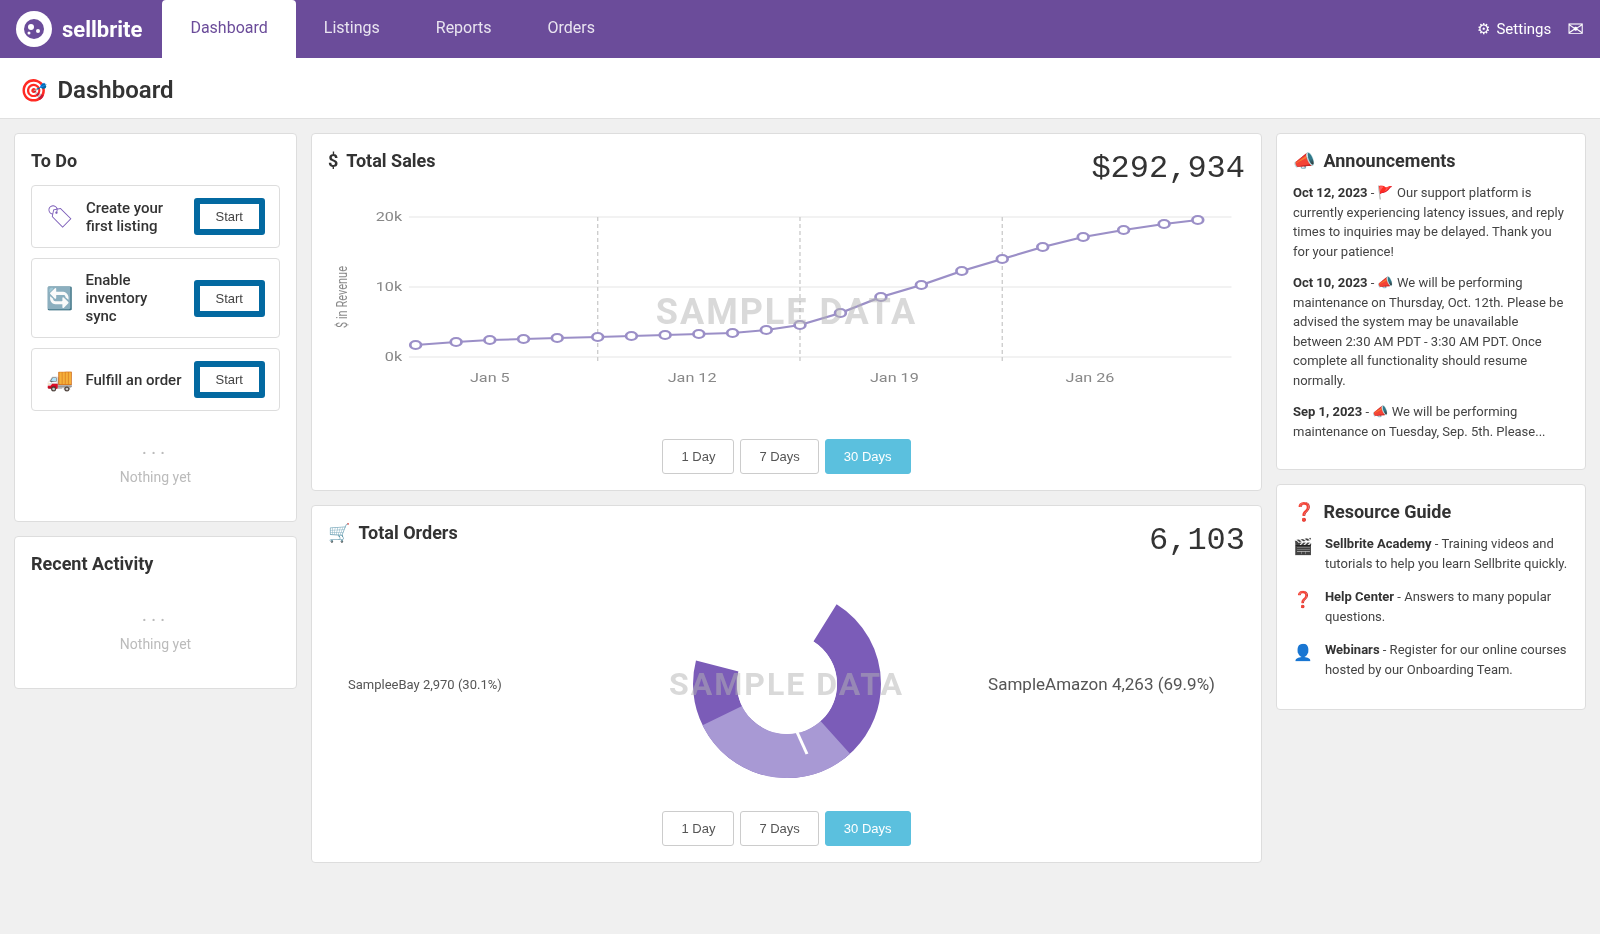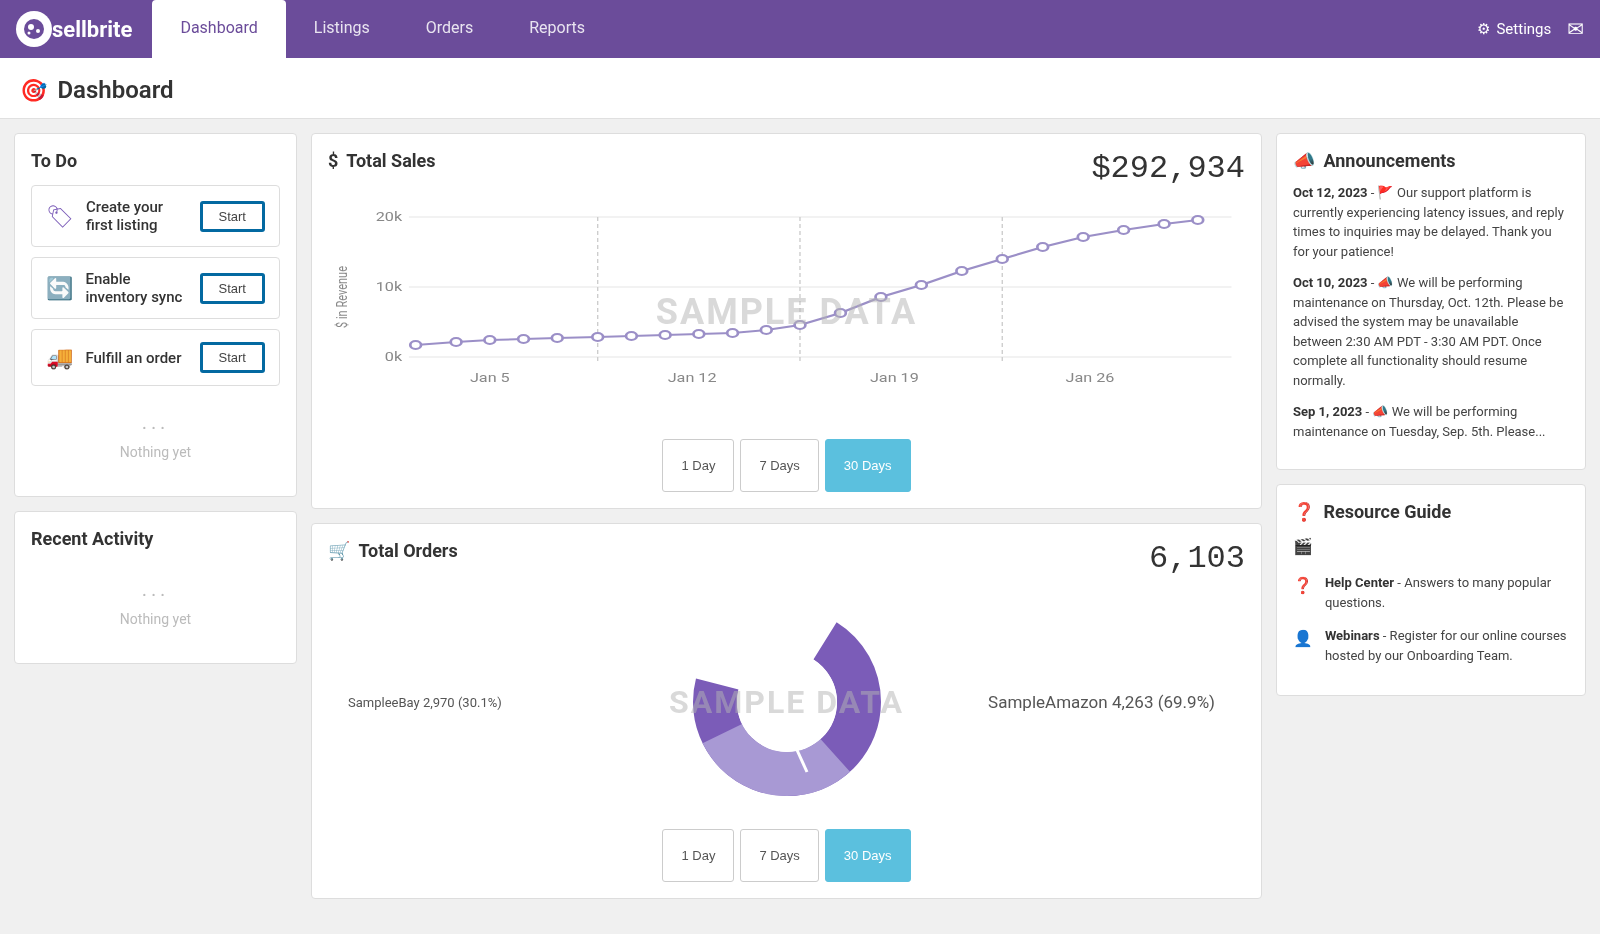--- a/index.html
+++ b/index.html
@@ -7,21 +7,21 @@
 
     
     .topnav {
       background: #6b4c9a;
       display: flex;
       align-items: stretch;
       height: 58px;
       padding: 0 16px;
     }
     .nav-logo {
-      display: flex; align-items: center; color: #fff;
+      display: flex; align-items: center; gap: 10px; color: #fff;
       font-size: 22px; font-weight: bold; margin-right: 20px;
     }
     .nav-logo-circle {
       width: 36px; height: 36px; border-radius: 50%;
       background: #fff; display: flex; align-items: center; justify-content: center;
     }
     .nav-logo-circle svg { width: 24px; height: 24px; }
     .nav-tabs { display: flex; align-items: stretch; }
     .nav-tab {
       display: flex; align-items: center; padding: 0 28px;
@@ -59,21 +59,21 @@
     .panel-title { font-size: 18px; font-weight: 700; margin-bottom: 14px; }
 
     .todo-item {
       display: flex; align-items: center; gap: 12px;
       border: 1px solid #ddd; border-radius: 4px; padding: 12px 14px;
       margin-bottom: 10px; background: #fff;
     }
     .todo-icon { font-size: 22px; color: #7b5cb8; flex-shrink: 0; }
     .todo-text { flex: 1; font-size: 15px; font-weight: 500; }
     .btn-start {
-      background: #fff; border: 3px solid #0369a1; border-radius: 3px;
+      background: #fff; border: 6px solid #0369a1; border-radius: 3px;
       padding: 5px 16px; font-size: 13px; cursor: pointer; color: #444;
     }
 
     .nothing-yet {
       text-align: center; color: #bbb; padding: 20px 0; font-size: 14px;
     }
     .nothing-dots { font-size: 20px; letter-spacing: 4px; display: block; margin-bottom: 4px; }
 
     
     .center { flex: 1; display: flex; flex-direction: column; gap: 14px; }
@@ -85,21 +85,21 @@
 
     .chart-area { position: relative; height: 230px; }
     .sample-data-label {
       position: absolute; top: 50%; left: 50%; transform: translate(-50%, -50%);
       font-size: 36px; font-weight: 700; color: rgba(180,180,180,0.5); letter-spacing: 2px;
       pointer-events: none; white-space: nowrap;
     }
 
     .chart-buttons { display: flex; justify-content: center; gap: 6px; margin-top: 12px; }
     .btn-period {
-      padding: 18px 18px; border-radius: 3px; border: 1px solid #ccc;
+      padding: 9px 18px; border-radius: 3px; border: 1px solid #ccc;
       background: #fff; cursor: pointer; font-size: 13px; color: #555;
     }
     .btn-period.active { background: #5bc0de; border-color: #5bc0de; color: #fff; }
 
     
     .donut-chart-area { position: relative; height: 230px; display: flex; align-items: center; justify-content: center; }
     .donut-legend-left {
       position: absolute; left: 20px; top: 50%; transform: translateY(-50%);
       font-size: 13px; color: #555;
     }
@@ -136,22 +136,22 @@
         <circle cx="9" cy="10" r="3" fill="#fff"></circle>
         <circle cx="16" cy="14" r="2" fill="#fff"></circle>
         <circle cx="7" cy="16" r="1.5" fill="#fff"></circle>
       </svg>
     </div>
     <span>sellbrite</span>
   </div>
   <div class="nav-tabs">
     <a class="nav-tab active">Dashboard</a>
     <a class="nav-tab">Listings</a>
+    <a class="nav-tab">Reports</a>
     <a class="nav-tab">Orders</a>
-    <a class="nav-tab">Reports</a>
   </div>
   <div class="nav-right">
     <div class="nav-settings">
       <span>⚙</span>
       <span>Settings</span>
     </div>
     <span class="nav-mail">✉</span>
   </div>
 </nav>
 
@@ -326,20 +326,24 @@
       </div>
     </div>
 
     <div class="resource-panel">
       <div class="resource-title">
         <span>❓</span>
         <span>Resource Guide</span>
       </div>
       <div class="resource-item">
         <span class="resource-icon">🎬</span>
+        <span>
+          <span class="resource-link">Sellbrite Academy</span>
+          <span>- Training videos and tutorials to help you learn Sellbrite quickly.</span>
+        </span>
       </div>
       <div class="resource-item">
         <span class="resource-icon">❓</span>
         <span>
           <span class="resource-link">Help Center</span>
           <span>- Answers to many popular questions.</span>
         </span>
       </div>
       <div class="resource-item">
         <span class="resource-icon">👤</span>

